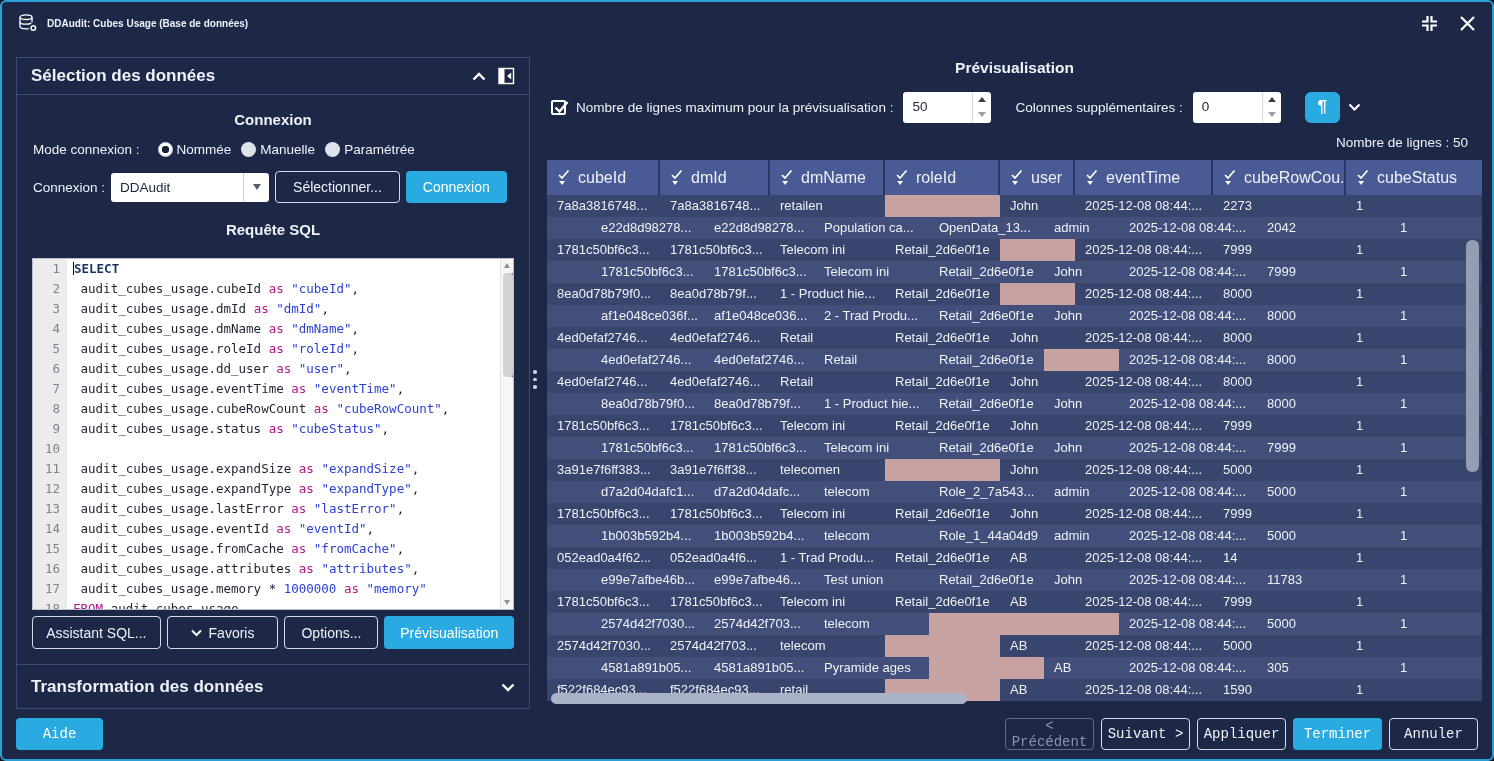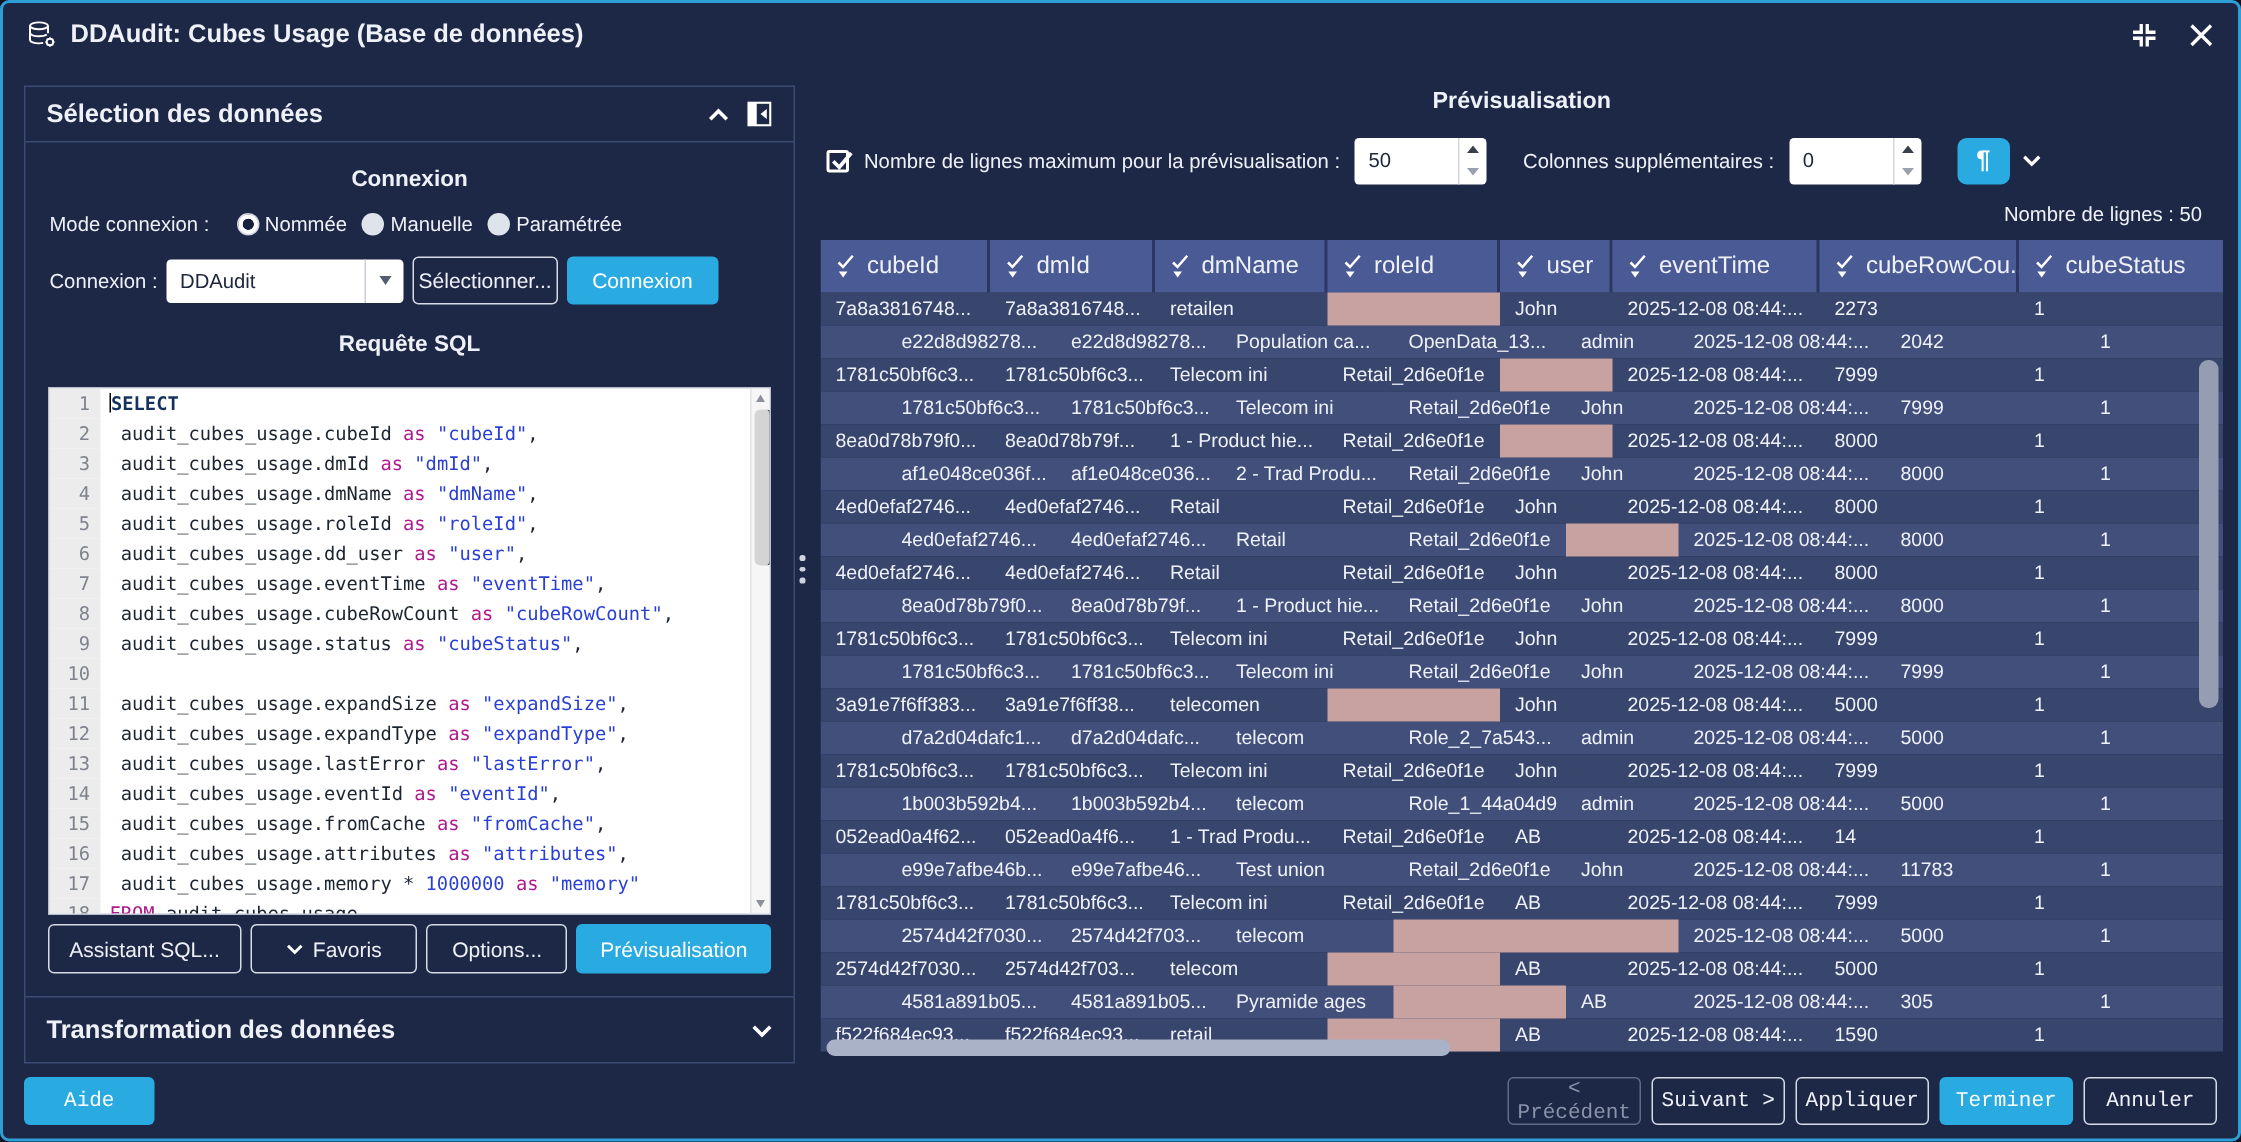--- a/index.html
+++ b/index.html
@@ -3,21 +3,21 @@
 <meta charset="utf-8">
 <style>
   * { margin:0; padding:0; box-sizing:border-box; }
   html,body { width:1494px; height:761px; overflow:hidden; background:#10131f;
               font-family:"Liberation Sans", sans-serif; }
   .window{ position:absolute; inset:0; background:var(--win-bg,#1d2847);
            border:2px solid var(--win-border,#2d9fd6); border-radius:6px; overflow:hidden;
            color:var(--text,#eef1f8); }
   
   .titlebar{ position:absolute; left:0; top:0; right:0; height:42px; display:flex; align-items:center; padding:0 16px; }
-  .titlebar .ttl{ font-size:17px; font-weight:bold; margin-left:9px; }
+  .titlebar .ttl{ font-size:10px; font-weight:bold; margin-left:9px; }
   .tb-icons{ margin-left:auto; display:flex; align-items:center; gap:20px; }
   .tb-btn{ cursor:pointer; display:flex; }
   
   .blue-btn{ background:var(--accent,#29abe2); color:#fff; border:none; border-radius:4px;
              font-size:14px; font-family:inherit; cursor:pointer; }
   .ghost-btn{ background:transparent; color:#eef1f8; border:1px solid #d6dbe6; border-radius:4px;
               font-size:14px; font-family:inherit; cursor:pointer; display:inline-flex; align-items:center; justify-content:center; gap:7px;}
   .ghost-btn.disabled{ color:#8b93a9; border-color:#626b85; cursor:default; }
   
   .left-panel{ position:absolute; left:14px; top:55px; width:514px; height:652px;
@@ -158,21 +158,21 @@
     </div>
 
     <div class="conn-row">
       <span>Connexion :</span>
       <div class="select">
         <span class="sv">DDAudit</span>
         <span class="sarr">
             <span class="tri-down"></span>
           </span>
       </div>
-      <button class="ghost-btn" style="height:32px;padding:0 3px;">Sélectionner...</button>
+      <button class="ghost-btn" style="height:32px;padding:0 17px;">Sélectionner...</button>
       <button class="blue-btn" style="height:32px;padding:0 17px;">Connexion</button>
     </div>
 
     <div class="sec-title sql-title">Requête SQL</div>
 
     <div class="editor" id="sql-editor">
       <div class="ed-scroll">
           <span class="up"></span>
           <span class="th"></span>
           <span class="dn"></span>

